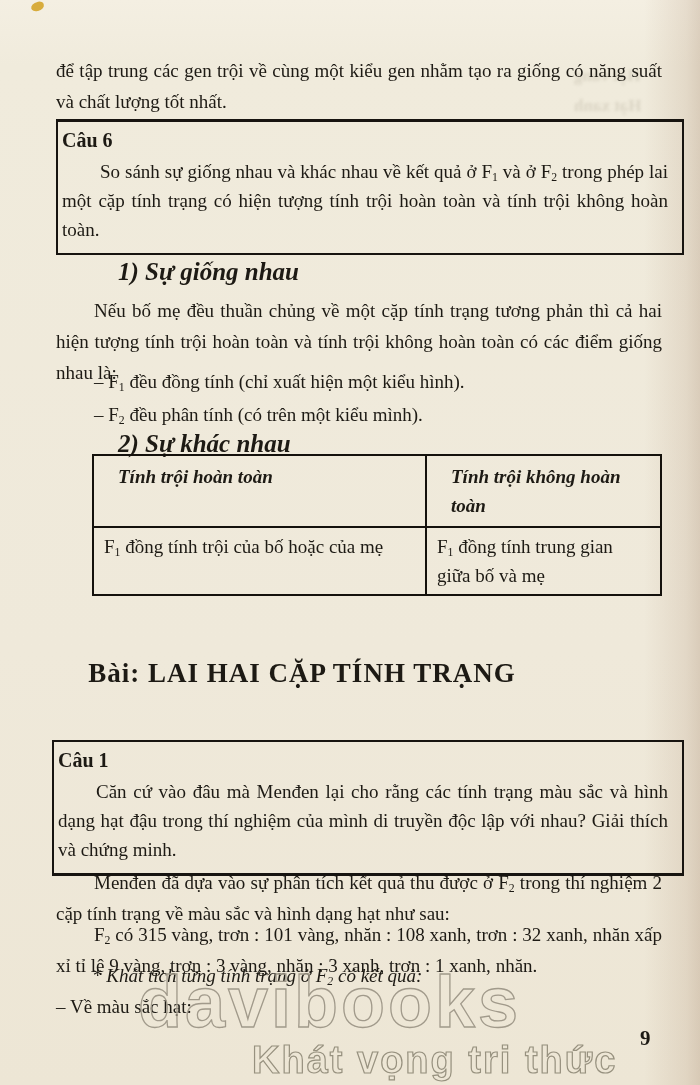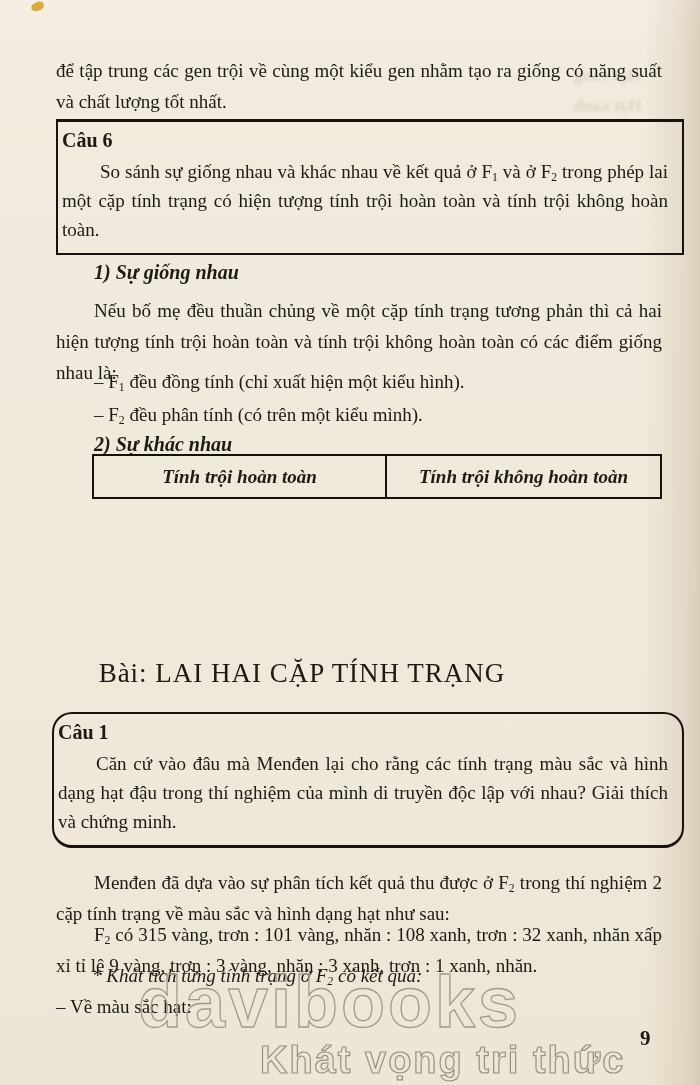--- a/index.html
+++ b/index.html
@@ -16,39 +16,39 @@
   .ind{text-indent:38px;}
   .b{font-weight:400;}
   .i{font-style:italic;}
   .sub{font-size:.62em;vertical-align:-0.28em;line-height:0;}
   .qbox{
     border:2px solid #171410;border-top-width:3px;
     padding:5px 14px 9px 4px;background:transparent;
   }
   .qlabel{font-weight:700;font-size:20px;line-height:27px;}
   .qbody{margin-top:3px;line-height:29px;}
-  .sec-h{font-weight:700;font-style:italic;font-size:20px;line-height:28px;}
+  .sec-h{font-weight:700;font-style:italic;font-size:25px;line-height:28px;margin-left:24px;}
   table.cmp{border-collapse:collapse;width:570px;font-size:19px;}
   table.cmp th, table.cmp td{border:2px solid #14110c;padding:4px 10px;line-height:29px;vertical-align:top;}
-  table.cmp th{font-weight:700;font-style:italic;text-align:center;padding:6px 4px;}
+  table.cmp th{font-weight:700;font-style:italic;text-align:left;padding:6px 24px;}
   .lesson-title{position:absolute;left:0;top:653px;width:604px;text-align:center;
-    font-weight:400;font-size:27px;letter-spacing:1px;line-height:40px;}
+    font-weight:700;font-size:27px;letter-spacing:1px;line-height:40px;}
   .watermark{
     position:absolute;left:138px;top:958px;width:560px;
     font-family:"Liberation Sans","DejaVu Sans",sans-serif;
     font-weight:700;font-size:72px;line-height:88px;letter-spacing:3px;
     color:transparent;-webkit-text-stroke:1.3px #a19a8b;
     pointer-events:none;z-index:5;white-space:nowrap;
   }
   .slogan{
     position:absolute;left:252px;top:1040px;
     font-family:"Liberation Sans","DejaVu Sans",sans-serif;
     font-weight:700;font-size:38px;line-height:40px;letter-spacing:2px;
     color:transparent;-webkit-text-stroke:1.2px #97917f;
-    pointer-events:none;z-index:5;white-space:nowrap;margin-left:8px;
+    pointer-events:none;z-index:5;white-space:nowrap;
   }
   .page-num{position:absolute;left:640px;top:1026px;font-weight:700;font-size:21px;}
   .speck{position:absolute;left:31px;top:2px;width:13px;height:9px;background:#d2a01e;
     border-radius:60% 40% 55% 45%;opacity:.85;transform:rotate(-12deg);}
   .bleed{position:absolute;color:#8f8672;opacity:.22;filter:blur(1.4px);
     transform:scaleX(-1);font-size:17px;font-weight:700;pointer-events:none;}
 </style>
 </head>
 <body>
 
@@ -71,26 +71,30 @@
 <div class="blk sec-h" style="top:430px;left:94px;width:500px;">2) Sự khác nhau</div>
 
 <table class="cmp" style="position:absolute;left:92px;top:454px;">
   <thead>
     <tr>
       <th style="width:283px;">Tính trội hoàn toàn</th>
       <th>Tính trội không hoàn toàn</th>
     </tr>
   </thead>
   <tbody>
+    <tr>
+      <td><span>F</span><span class="sub">1</span><span> đồng tính trội của bố hoặc của mẹ</span></td>
+      <td><span>F</span><span class="sub">1</span><span> đồng tính trung gian giữa bố và mẹ</span></td>
+    </tr>
   </tbody>
 </table>
 
 <div class="lesson-title">Bài: LAI HAI CẶP TÍNH TRẠNG</div>
 
-<div class="blk qbox" style="top:712px;left:52px;width:610px;border-top-width:2px;border-bottom-width:3px;border-radius:20px;">
+<div class="blk qbox" style="top:740px;left:52px;width:610px;border-top-width:2px;border-bottom-width:3px;">
   <div class="qlabel">Câu 1</div>
   <div class="qbody just ind"><span>Căn cứ vào đâu mà Menđen lại cho rằng các tính trạng màu sắc và hình dạng hạt đậu trong thí nghiệm của mình di truyền độc lập với nhau? Giải thích và chứng minh.</span></div>
 </div>
 
 <p class="blk just ind" style="top:848px;"><span>Menđen đã dựa vào sự phân tích kết quả thu được ở F</span><span class="sub">2</span><span> trong thí nghiệm 2 cặp tính trạng về màu sắc và hình dạng hạt như sau:</span></p>
 <p class="blk just ind" style="top:900px;"><span>F</span><span class="sub">2</span><span> có 315 vàng, trơn : 101 vàng, </span><span class="b">nhăn</span><span> : 108 xanh, trơn : 32 xanh, </span><span class="b">nhăn</span><span> xấp xỉ tỉ lệ 9 vàng, trơn : 3 vàng, </span><span class="b">nhăn</span><span> : 3 xanh, trơn : 1 xanh, </span><span class="b">nhăn.</span></p>
 <div class="blk" style="top:960px;left:92px;width:560px;"><span class="i">* Khát tích từng tính trạng ở F</span><span class="i sub">2</span><span class="i"> có kết quả:</span></div>
 <div class="blk" style="top:991px;left:56px;width:560px;"><span>– Về màu sắc hạt:</span></div>
 
 <div class="watermark">davibooks</div>

